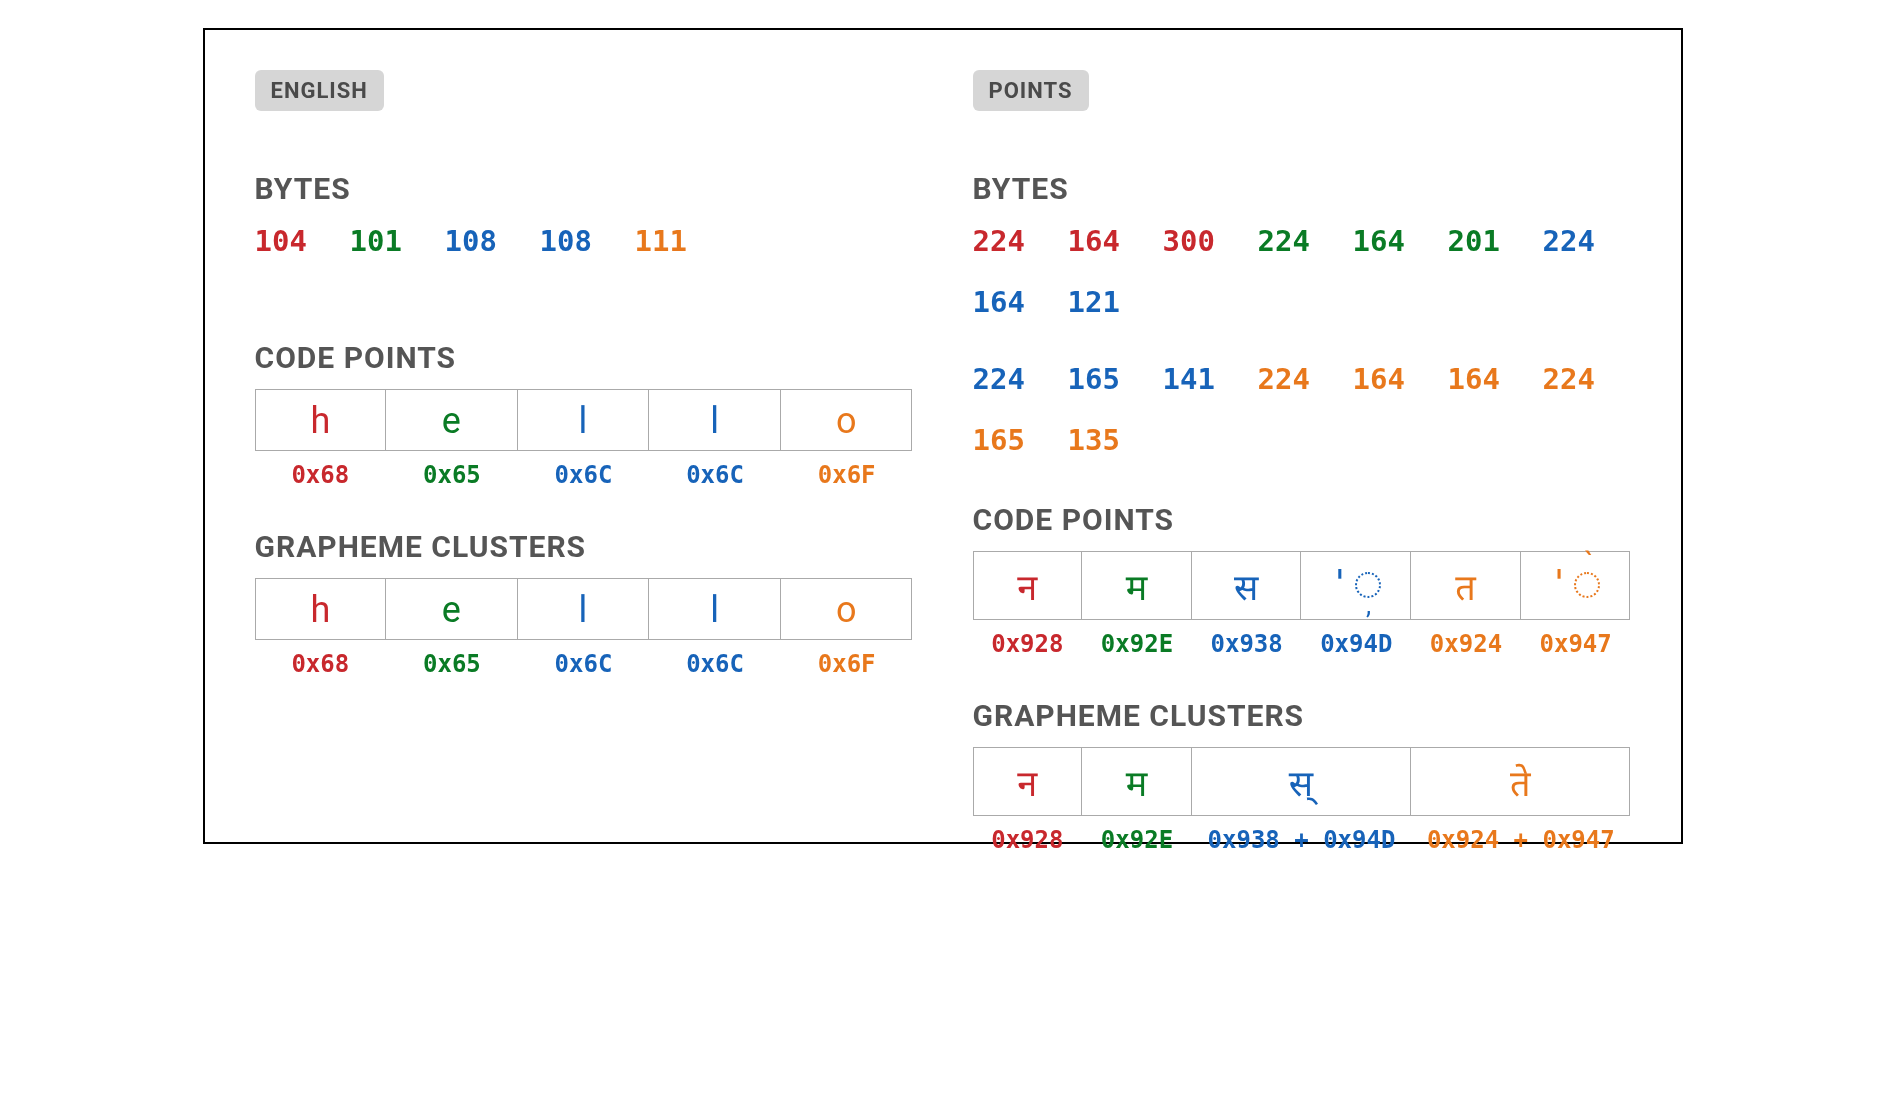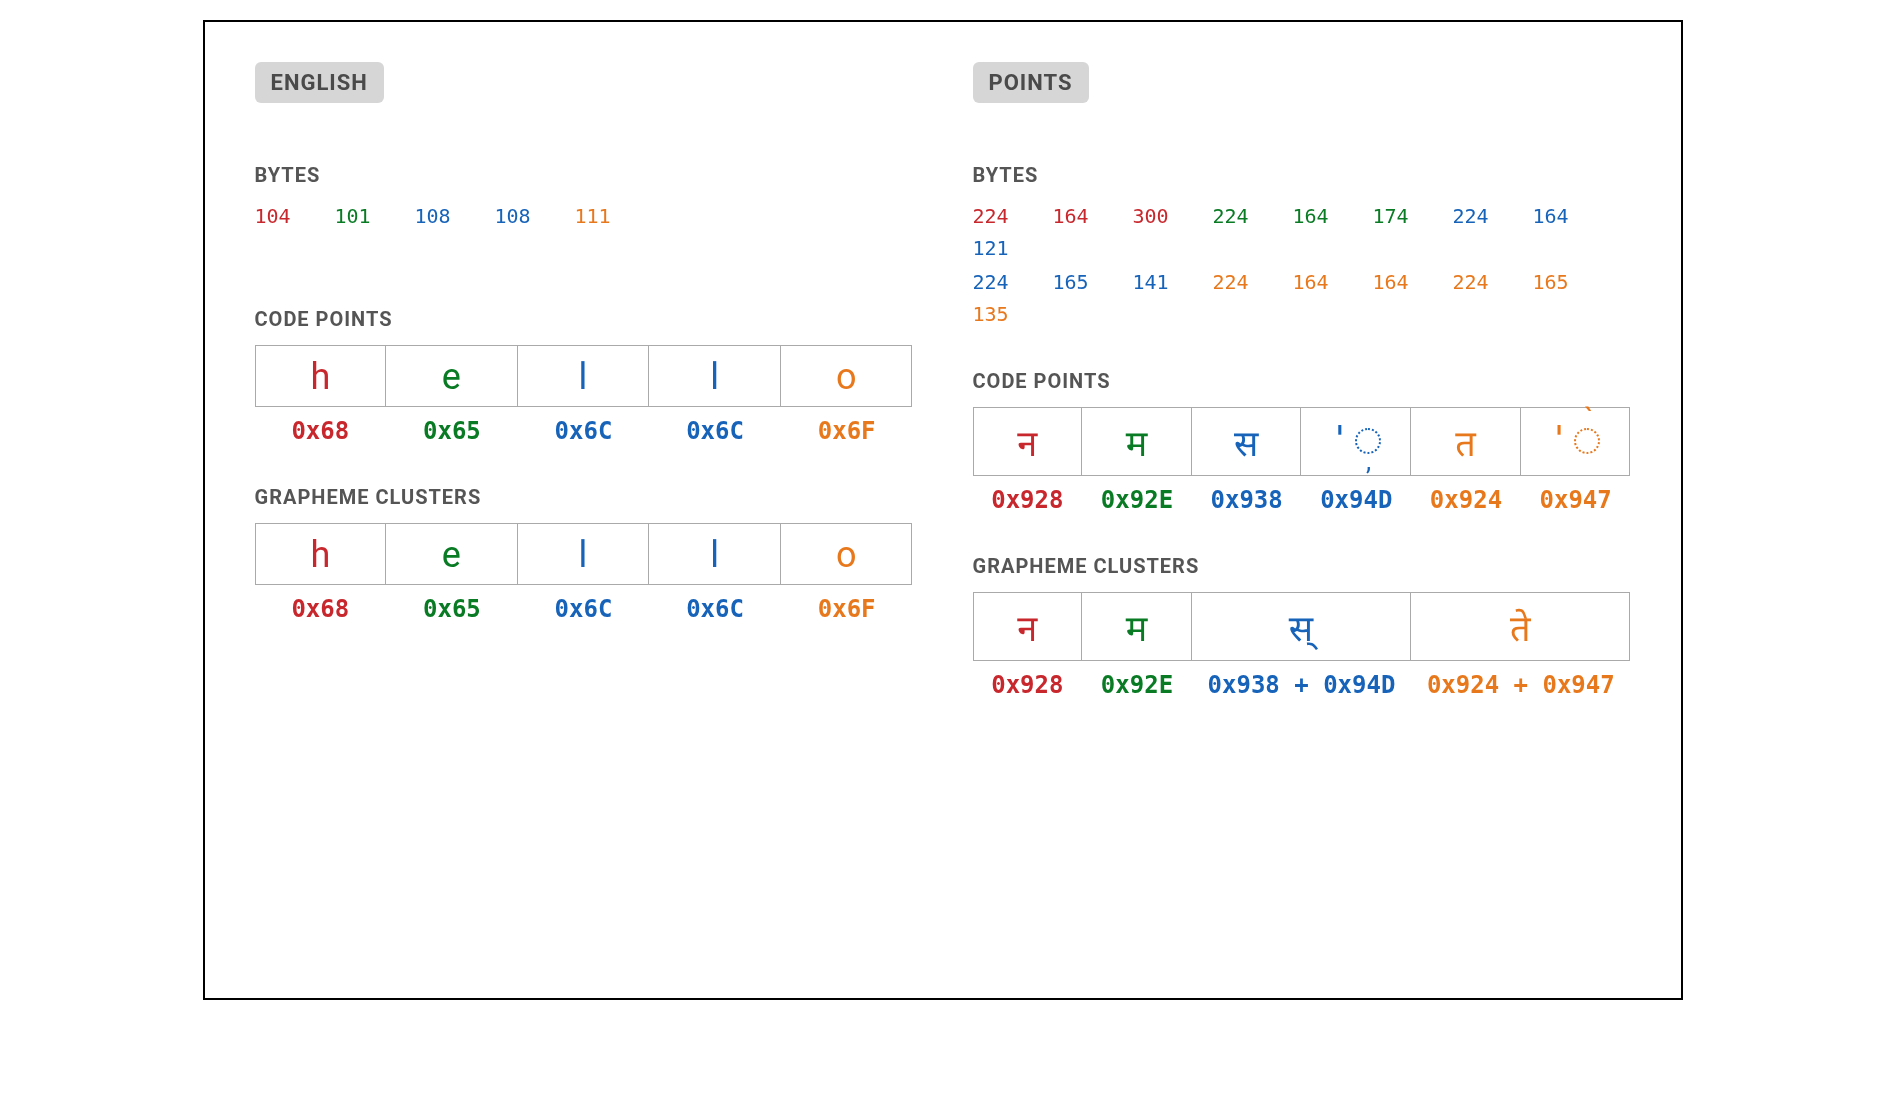--- a/index.html
+++ b/index.html
@@ -6,22 +6,22 @@
   body {
     margin: 0;
     padding: 20px;
     font-family: -apple-system, BlinkMacSystemFont, "Segoe UI", Roboto, Helvetica, Arial, sans-serif;
     background: #fff;
   }
   .frame {
     border: 2px solid #000;
     padding: 40px 50px 50px 50px;
     width: 1480px;
-    height: 980px;
-    margin: 0 auto;
+    height: 816px;
+    margin: 8px auto;
   }
   .cols {
     display: flex;
     gap: 60px;
   }
   .col {
     flex: 1;
   }
   .lang-badge {
     background: #d6d6d6;
@@ -37,32 +37,32 @@
   .word {
     font-size: 84px;
     font-weight: 400;
     margin-bottom: 50px;
     line-height: 1.1;
   }
   .word span { display:inline-block; }
   .section-label {
     color: #555;
     font-weight: 700;
-    font-size: 20px;
+    font-size: 30px;
     letter-spacing: 1px;
     margin-top: 40px;
     margin-bottom: 14px;
   }
   .bytes-row {
     display: flex;
     flex-wrap: wrap;
-    gap: 2px;
+    gap: 17px;
     font-family: ui-monospace, SFMono-Regular, Menlo, Consolas, monospace;
-    font-size: 20px;
-    font-weight: 400;
+    font-size: 29px;
+    font-weight: 700;
     line-height: 1.5;
   }
   .bytes-row .byte {
     width: 78px;
   }
   .cp-table, .gc-table {
     display: flex;
     width: 100%;
   }
   .cp-cell, .gc-cell {
@@ -180,21 +180,21 @@
     <div class="col">
       <div class="lang-badge">POINTS</div>
 
       <div class="section-label">BYTES</div>
       <div class="bytes-row" id="bytes-hi" style="max-width:720px">
           <span class="byte c-red">224</span>
           <span class="byte c-red">164</span>
           <span class="byte c-red">300</span>
           <span class="byte c-green">224</span>
           <span class="byte c-green">164</span>
-          <span class="byte c-green">174</span>
+          <span class="byte c-green">201</span>
           <span class="byte c-blue">224</span>
           <span class="byte c-blue">164</span>
           <span class="byte c-blue">121</span>
           <div style="flex-basis: 100%; height: 0px;"></div>
           <span class="byte c-blue">224</span>
           <span class="byte c-blue">165</span>
           <span class="byte c-blue">141</span>
           <span class="byte c-orange">224</span>
           <span class="byte c-orange">164</span>
           <span class="byte c-orange">164</span>

